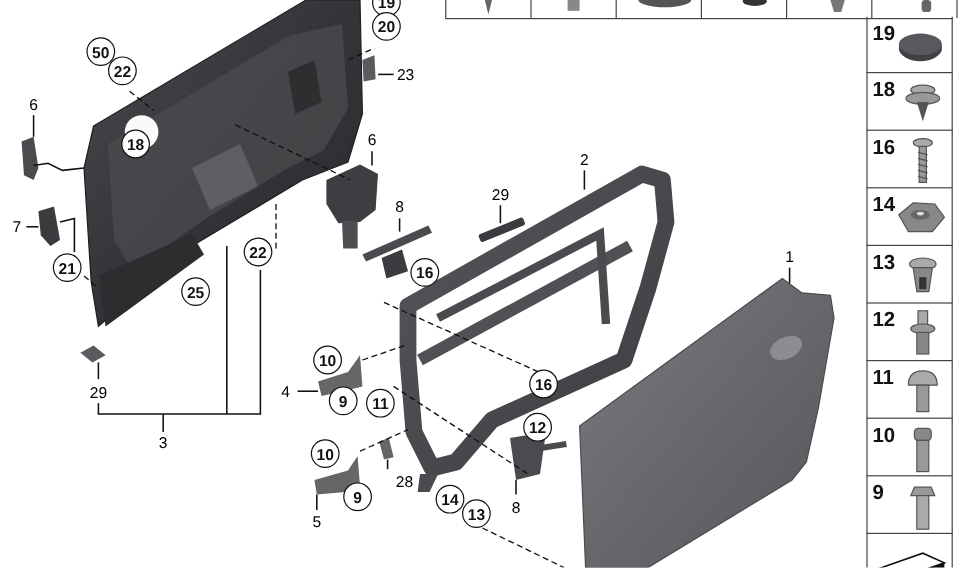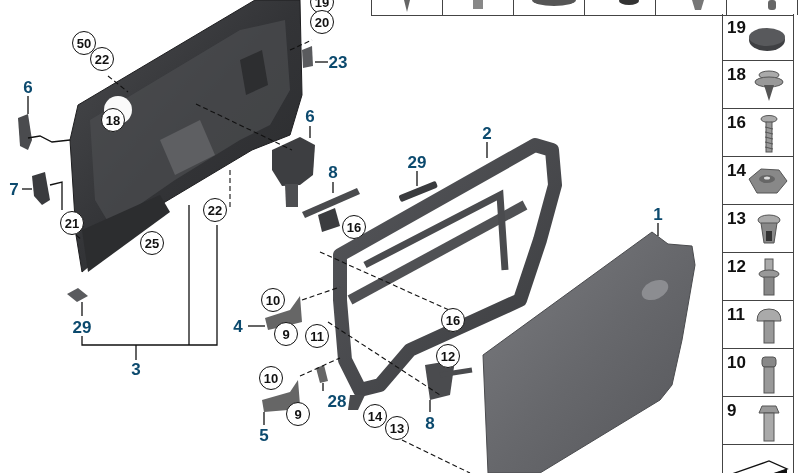--- a/index.html
+++ b/index.html
@@ -1,19 +1,19 @@
 <!DOCTYPE html>
 <html><head>
 <meta charset="utf-8">
 <style>
   html, body { margin: 0; padding: 0; background: #ffffff; }
   body { width: 800px; height: 473px; position: relative; overflow: hidden; font-family: "Liberation Sans", sans-serif; }
   #stage { position: absolute; left: 0; top: 0; width: 800px; height: 473px; }
   svg.art { position: absolute; left: 0; top: 0; }
-  .lbl { position: absolute; font-weight: bold; font-size: 17px; color: #0c4a6e; line-height: 1; white-space: nowrap; transform: translate(-50%, -50%); }
+  .lbl { position: absolute; font-weight: normal; font-size: 13px; color: #000000; line-height: 1; white-space: nowrap; transform: translate(-50%, -50%); }
   .clbl { position: absolute; width: 24px; height: 24px; border: 1.6px solid #111; border-radius: 50%; background: #fff; font-weight: bold; font-size: 13px; color: #111; display: flex; align-items: center; justify-content: center; transform: translate(-50%, -50%); box-sizing: border-box; }
   .side-panel { position: absolute; left: 722px; top: 14px; width: 72px; }
   .side-cell { position: relative; height: 48px; border-left: 1px solid #444; border-right: 1px solid #444; border-bottom: 1px solid #444; box-sizing: border-box; }
   .side-cell .num { position: absolute; left: 4px; top: 4px; font-weight: bold; font-size: 17px; color: #111; }
   .side-cell svg { position: absolute; right: 4px; top: 4px; }
   .top-strip { position: absolute; left: 371px; top: 0; width: 423px; height: 15px; border-bottom: 1px solid #444; display: flex; }
   .top-strip .tcell { flex: 1; border-left: 1px solid #444; position: relative; }
   .top-strip .tcell:last-child { border-right: 1px solid #444; }
 </style>
 </head>
@@ -132,23 +132,23 @@
 <div class="clbl" style="left:271px;top:378px">10</div>
 <div class="clbl" style="left:317px;top:336px">11</div>
 <div class="clbl" style="left:448px;top:356px">12</div>
 <div class="clbl" style="left:397px;top:428px">13</div>
 <div class="clbl" style="left:375px;top:416px">14</div>
 <div class="clbl" style="left:354px;top:227px">16</div>
 <div class="clbl" style="left:453px;top:320px">16</div>
 <div class="clbl" style="left:113px;top:120px">18</div>
 <div class="clbl" style="left:322px;top:2px">19</div>
 <div class="clbl" style="left:322px;top:22px">20</div>
-<div class="clbl" style="left:72px;top:223px">21</div>
+<div class="clbl" style="left:56px;top:223px">21</div>
 <div class="clbl" style="left:215px;top:210px">22</div>
-<div class="clbl" style="left:152px;top:243px">25</div>
+<div class="clbl" style="left:163px;top:243px">25</div>
 <div class="clbl" style="left:102px;top:59px">22</div>
 <div class="clbl" style="left:84px;top:43px">50</div>
 
 <div class="top-strip">
   <div class="tcell"><svg width="70" height="15">
           <path d="M32,0 L38,0 L35,12 Z" fill="#666"></path>
         </svg></div>
   <div class="tcell"><svg width="70" height="15">
           <rect x="30" y="0" width="10" height="9" fill="#888"></rect>
         </svg></div>

